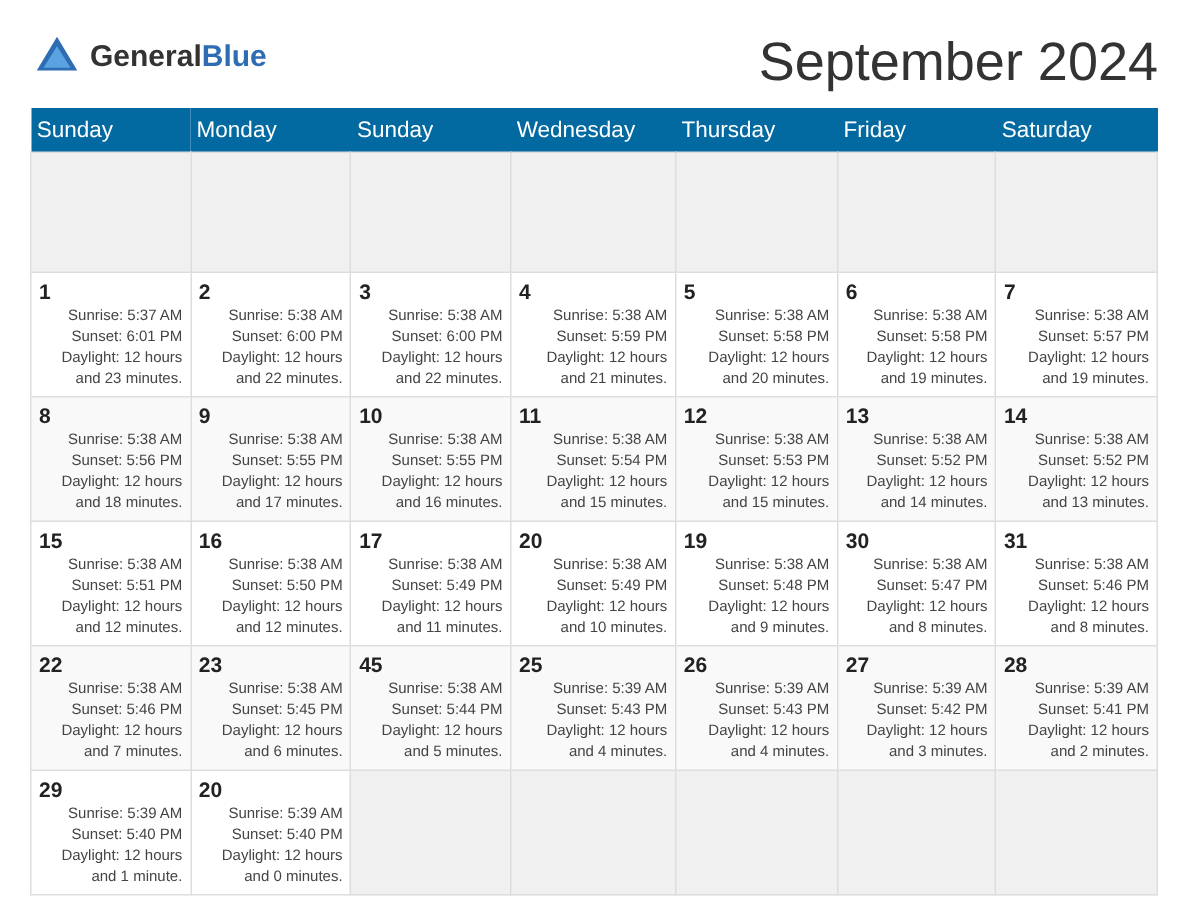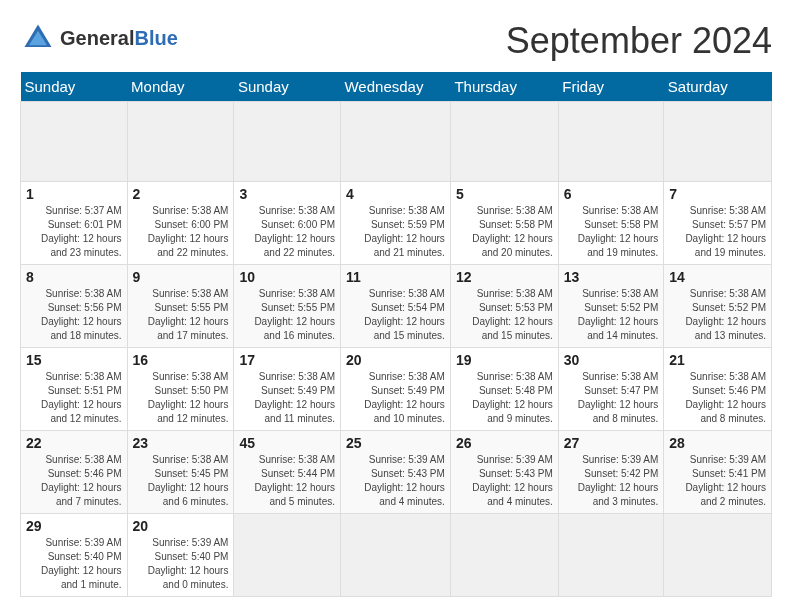--- a/index.html
+++ b/index.html
@@ -206,21 +206,21 @@
         </td>
         <td>
           <span class="day-num">19</span>
           <div class="cell-text">Sunrise: 5:38 AM<br>Sunset: 5:48 PM<br>Daylight: 12 hours and 9 minutes.</div>
         </td>
         <td>
           <span class="day-num">30</span>
           <div class="cell-text">Sunrise: 5:38 AM<br>Sunset: 5:47 PM<br>Daylight: 12 hours and 8 minutes.</div>
         </td>
         <td>
-          <span class="day-num">21</span>
+          <span class="day-num">31</span>
           <div class="cell-text">Sunrise: 5:38 AM<br>Sunset: 5:46 PM<br>Daylight: 12 hours and 8 minutes.</div>
         </td>
       </tr>
       <tr>
         <td>
           <span class="day-num">22</span>
           <div class="cell-text">Sunrise: 5:38 AM<br>Sunset: 5:46 PM<br>Daylight: 12 hours and 7 minutes.</div>
         </td>
         <td>
           <span class="day-num">23</span>

